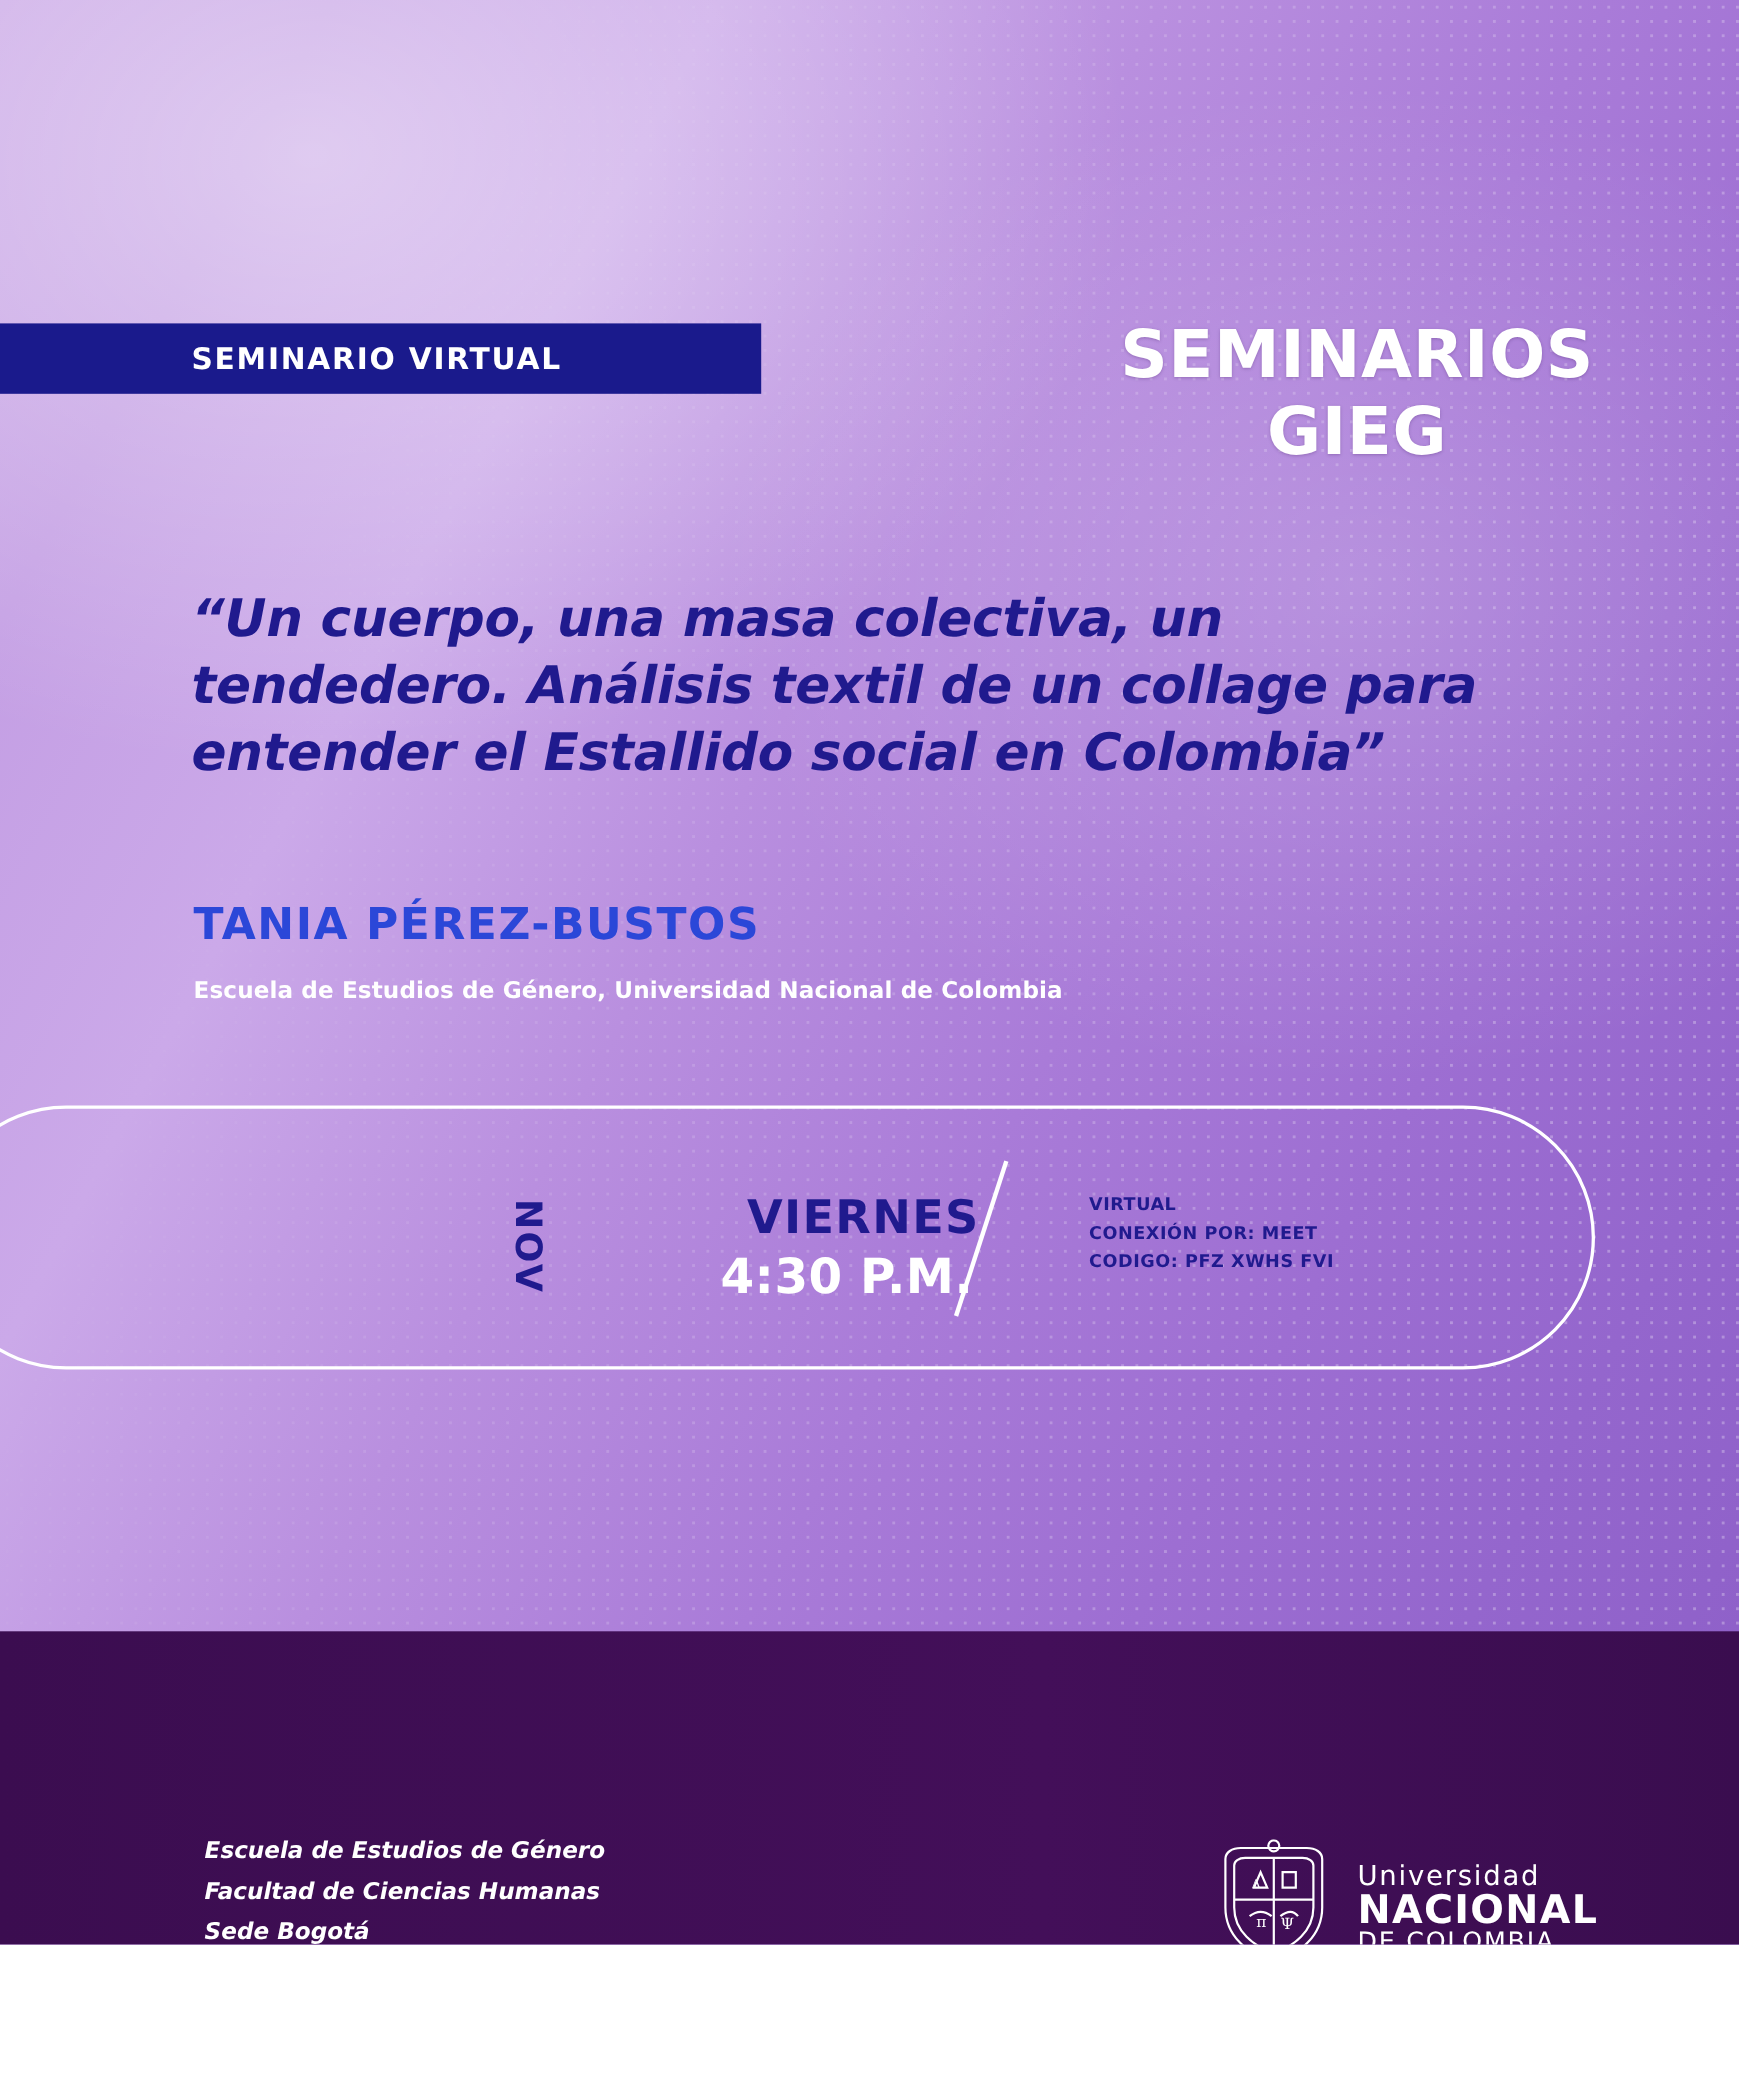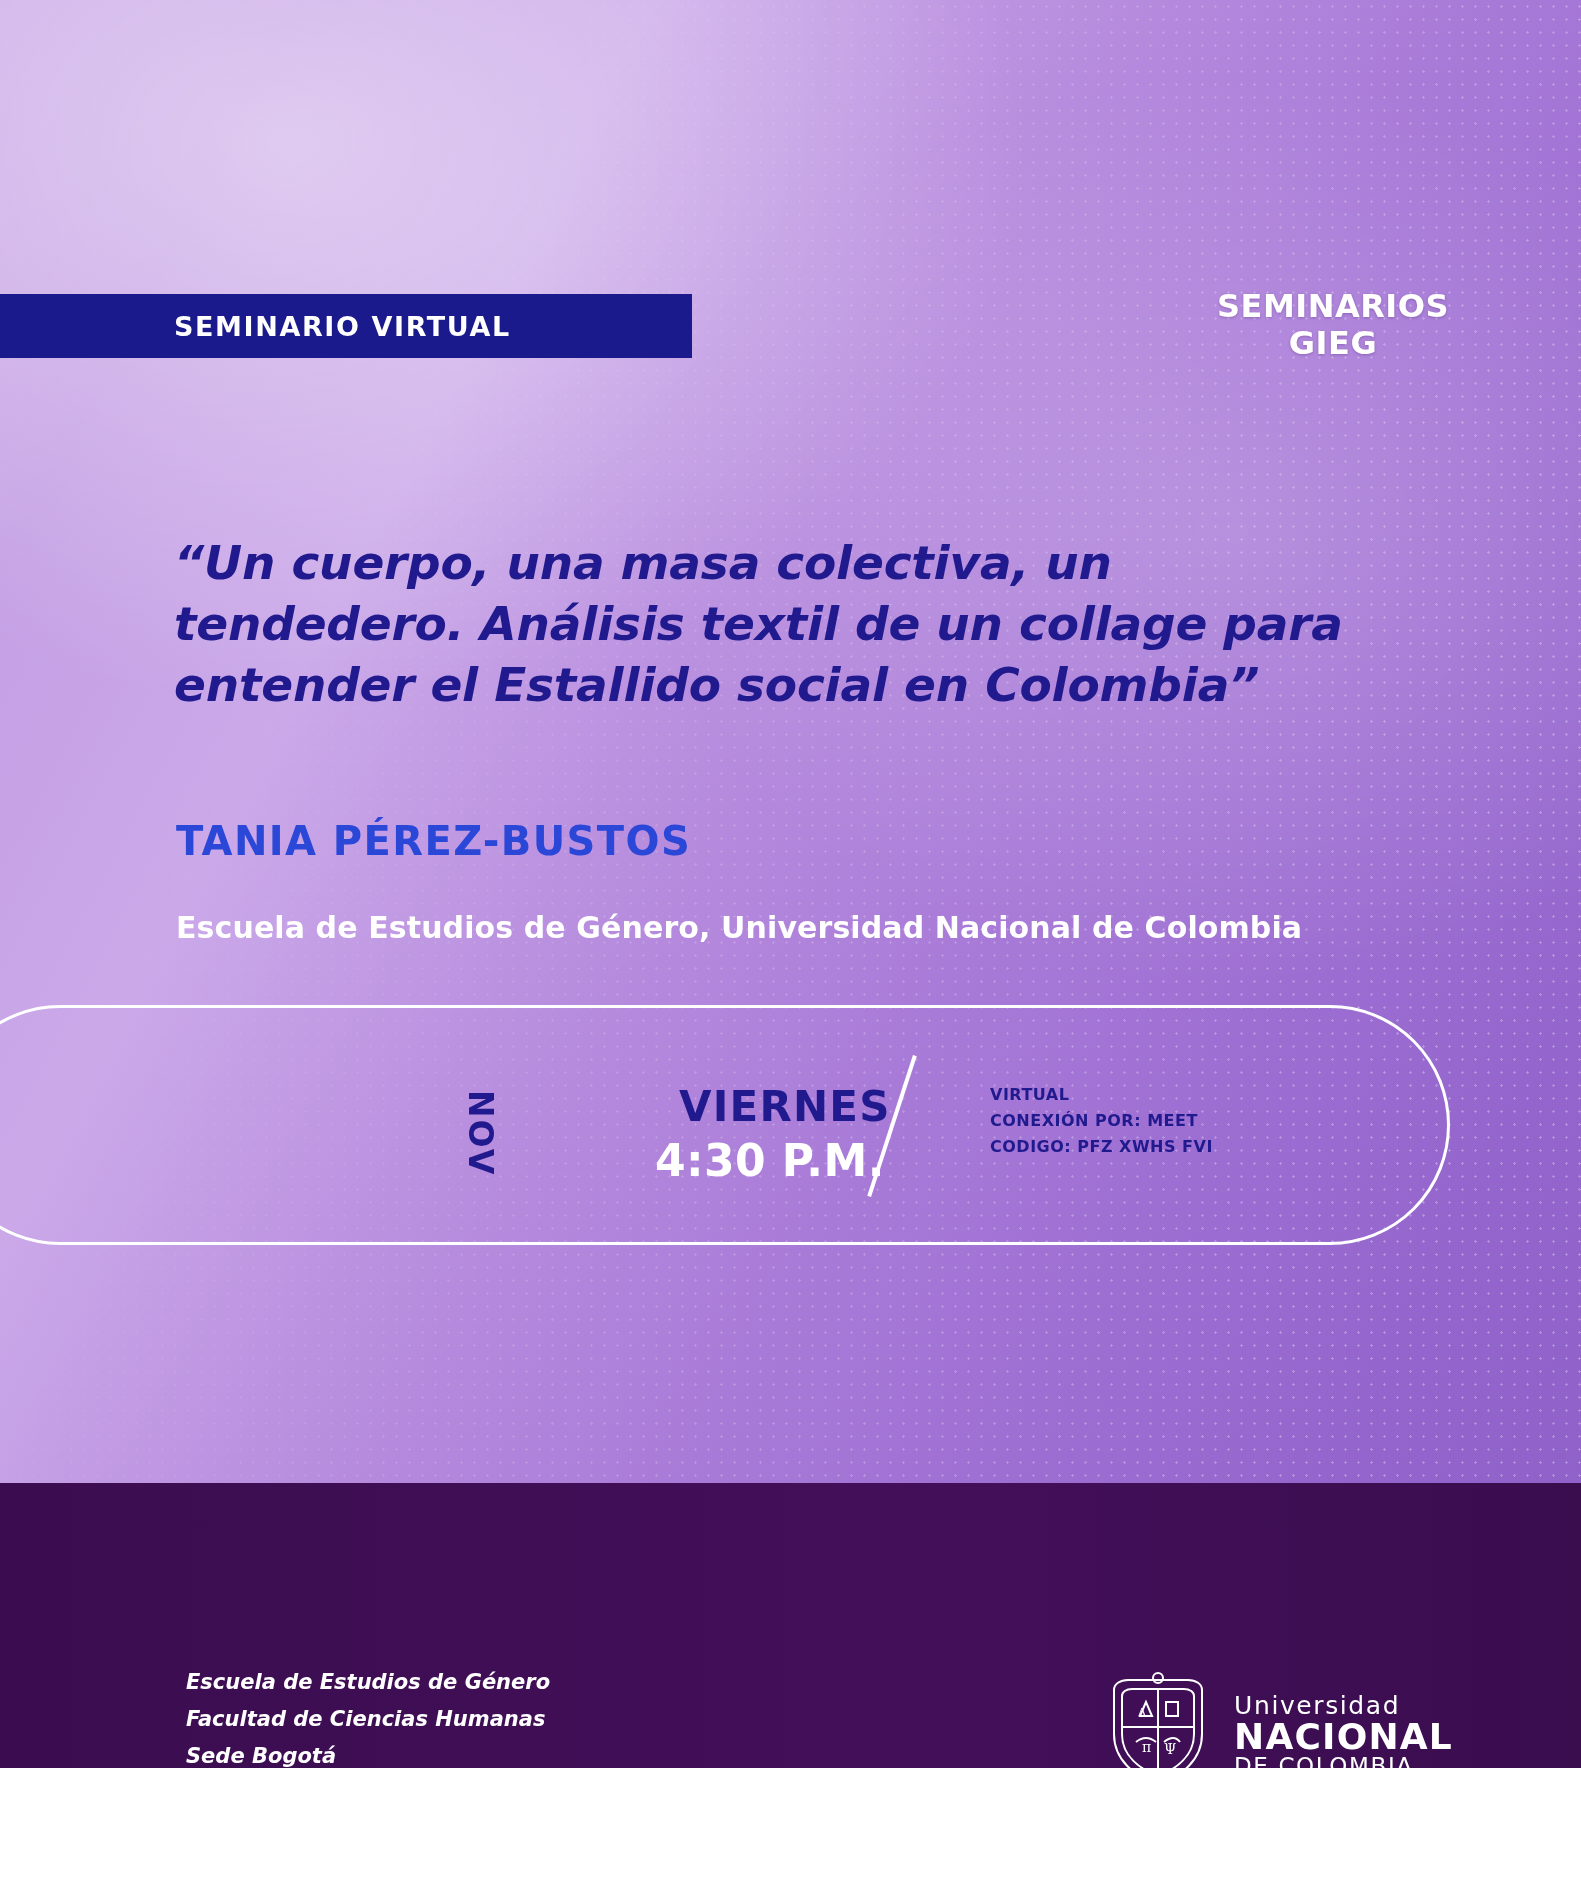--- a/index.html
+++ b/index.html
@@ -65,21 +65,21 @@
     font-family: "DejaVu Sans", "Liberation Sans", sans-serif;
   }
 
   .brand {
     position: absolute;
     right: 132px;
     top: 288px;
     text-align: center;
     color: #ffffff;
     font-weight: 700;
-    font-size: 32px;
+    font-size: 60px;
     line-height: 1.17;
     letter-spacing: 0.5px;
     text-shadow: 0 1px 3px rgba(40,0,70,0.25);
   }
 
   
   .title {
     position: absolute;
     left: 174px;
     top: 520px;
@@ -98,23 +98,23 @@
     left: 176px;
     top: 818px;
     color: #2b47d8;
     font-size: 40px;
     font-weight: 700;
     letter-spacing: 1.4px;
   }
   .affiliation {
     position: absolute;
     left: 176px;
-    top: 910px;
-    color: #ffffff;
-    font-size: 30px;
+    top: 888px;
+    color: #ffffff;
+    font-size: 21px;
     font-weight: 700;
     letter-spacing: 0.1px;
   }
 
   
   .pill {
     position: absolute;
     left: -60px;
     top: 1005px;
     width: 1510px;

